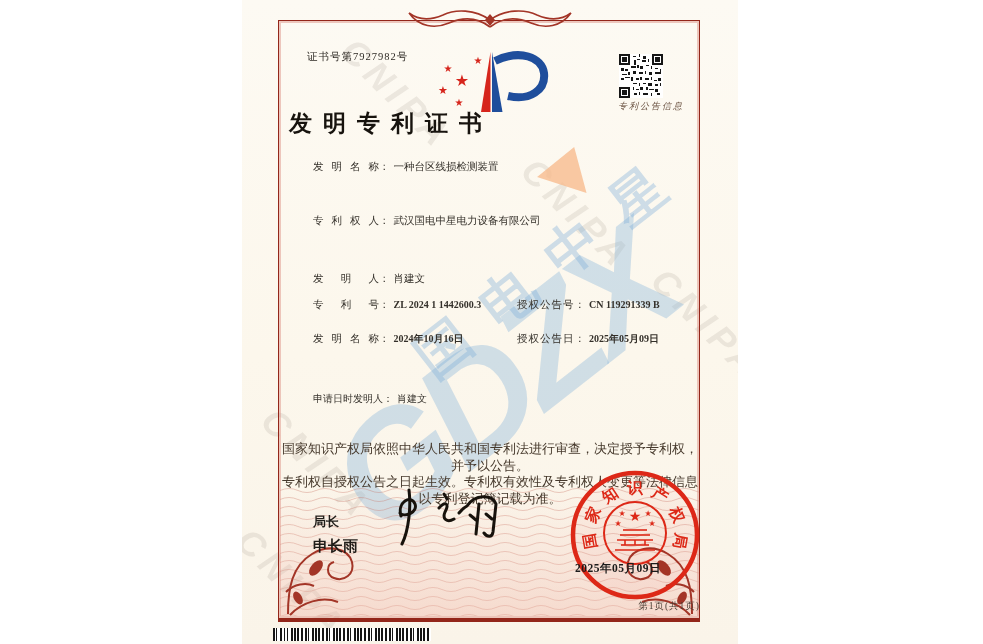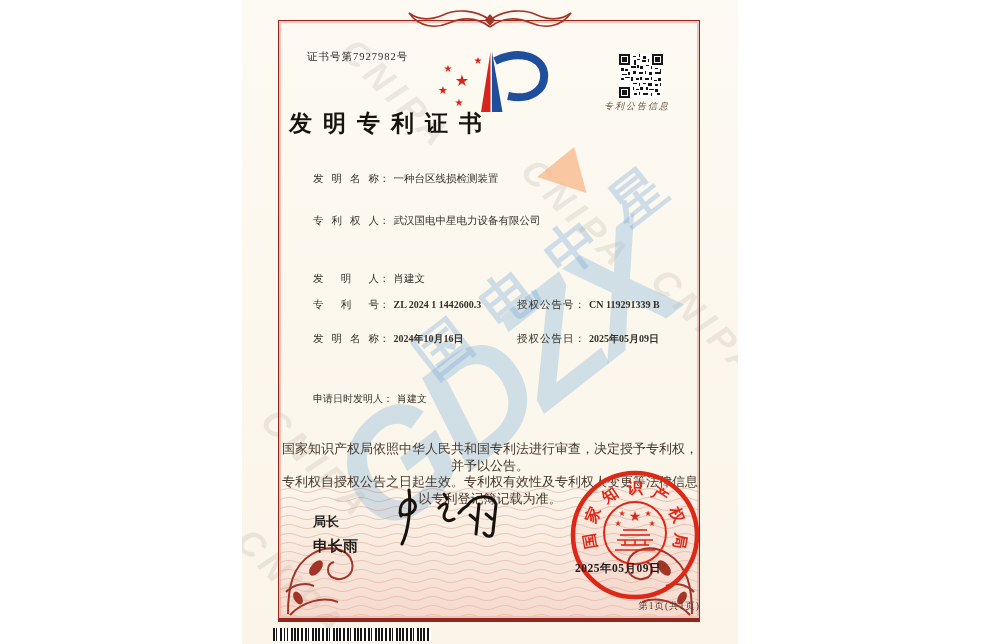--- a/index.html
+++ b/index.html
@@ -25,21 +25,21 @@
   
   .frame{position:absolute;left:36px;top:20px;width:422px;height:602px;box-sizing:border-box;
          border:1.6px solid #93261a;border-bottom-width:4px;
          box-shadow:inset 0 0 0 2px rgba(222,148,136,0.5);}
   .guilloche{position:absolute;left:38px;top:486px;width:420px;height:130px;}
   .ornament{position:absolute;}
   
   .cert-no{position:absolute;left:65px;top:50px;font-size:10.5px;letter-spacing:1px;color:#2e2a25;}
   .logo{position:absolute;left:196px;top:50px;}
   .qr{position:absolute;left:377px;top:54px;}
-  .qr-caption{position:absolute;left:362px;top:100px;width:80px;text-align:left;
+  .qr-caption{position:absolute;left:362px;top:100px;width:80px;text-align:right;
               font-size:9px;letter-spacing:2px;color:#6b5342;font-style:italic;}
   .title{position:absolute;left:36px;top:108px;width:422px;
          font-size:23px;font-weight:bold;letter-spacing:11px;text-indent:11px;color:#17130e;}
   
   .row{position:absolute;left:71px;width:386px;font-size:10.5px;white-space:nowrap;color:#34302a;}
   .jlabel{display:inline-block;width:66px;text-align:justify;text-align-last:justify;}
   .colon{margin-right:4px;}
   .num{font-weight:bold;font-size:10px;}
   .addr{font-size:9.6px;}
   .col2{position:absolute;left:204px;top:0;}
@@ -195,21 +195,21 @@
           <rect x="16" y="26" width="3" height="1"></rect>
           <rect x="21" y="26" width="1" height="2"></rect>
           <rect x="25" y="26" width="2" height="1"></rect>
           <rect x="22" y="4" width="1" height="2"></rect>
       </g>
     </svg>
     <div class="qr-caption">专利公告信息</div>
 
     <div class="title">发明专利证书</div>
 
-    <div class="row" style="top:172px;">
+    <div class="row" style="top:160px;">
       <span class="jlabel">发明名称</span><span class="colon">：</span><span>一种台区线损检测装置</span>
     </div>
     <div class="row" style="top:214px;">
       <span class="jlabel">专利权人</span><span class="colon">：</span><span>武汉国电中星电力设备有限公司</span>
     </div>
     <div class="row" style="top:272px;">
       <span class="jlabel">发明人</span><span class="colon">：</span><span>肖建文</span>
     </div>
     <div class="row" style="top:298px;">
       <span class="jlabel">专利号</span><span class="colon">：</span><span class="num">ZL 2024 1 1442600.3</span>

